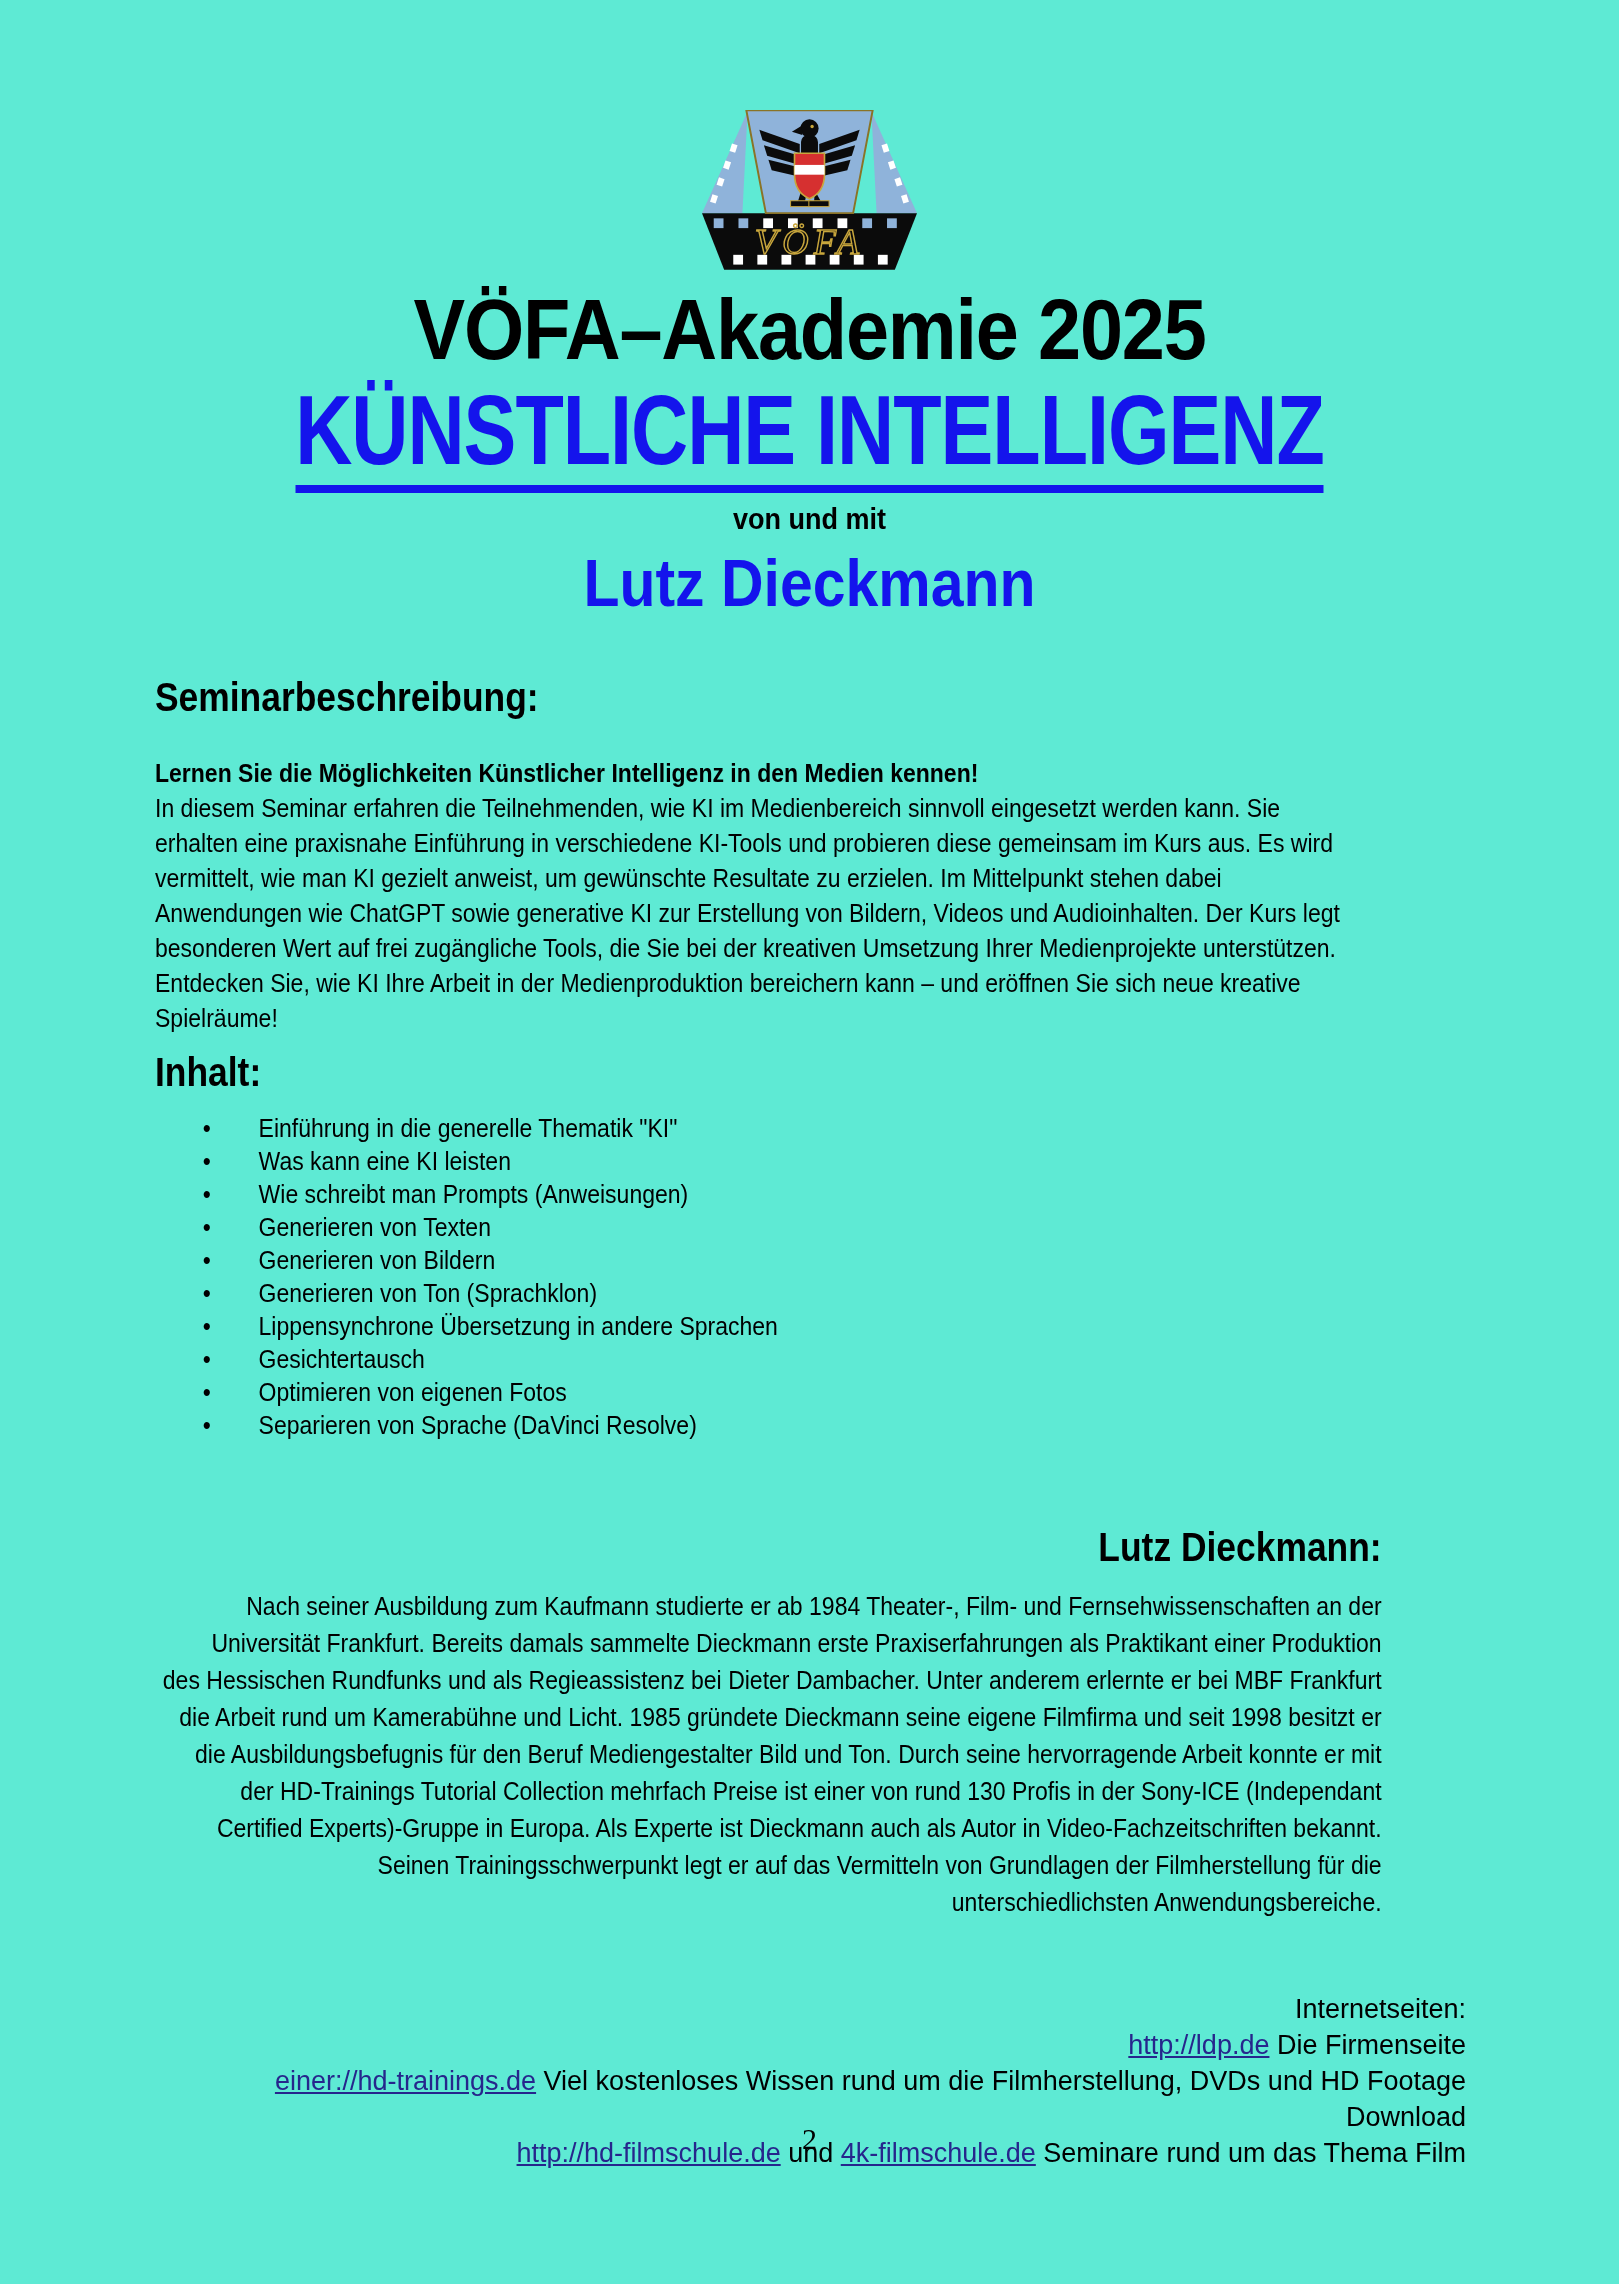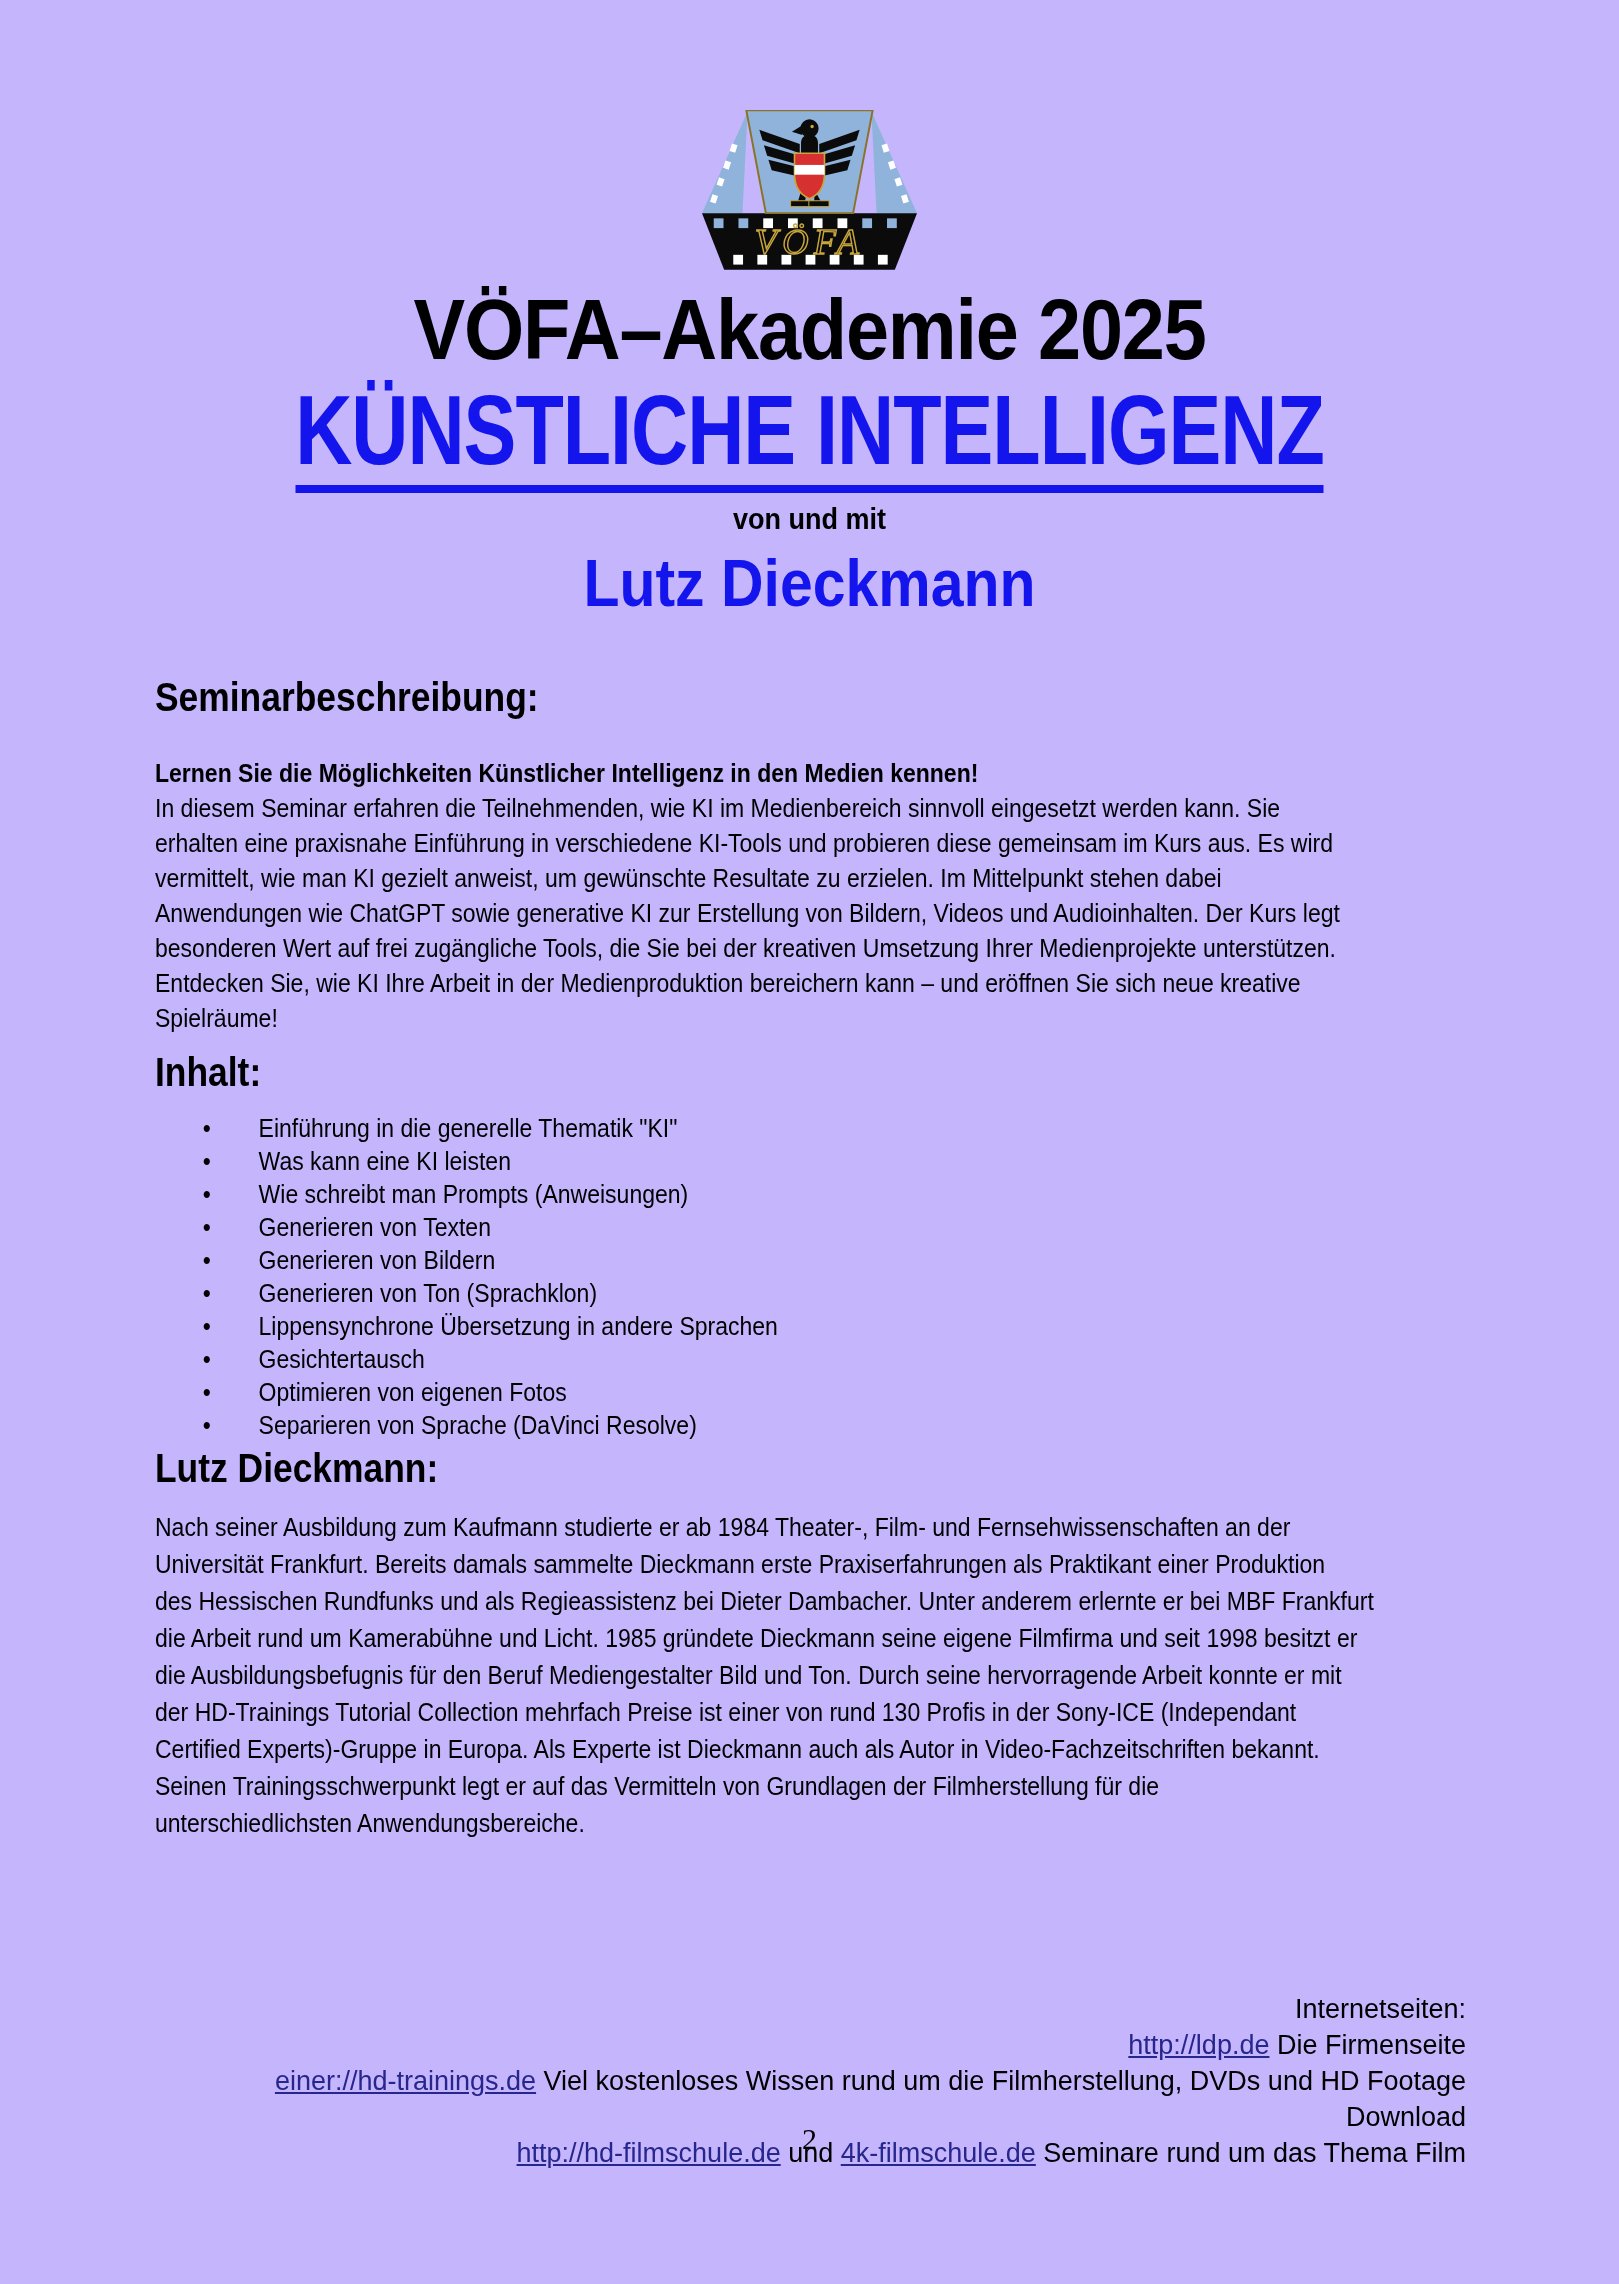--- a/index.html
+++ b/index.html
@@ -3,21 +3,21 @@
 <meta charset="utf-8">
 <style>
   * { margin:0; padding:0; box-sizing:border-box; }
   html,body { background:#ffffff; }
   body {
     width:1619px; height:2284px;
     font-family:"Liberation Sans", sans-serif;
     color:#000000;
     position:relative;
   }
-  .page { position:absolute; inset:0; background:#c4b5fd; overflow:hidden; }
+  .page { position:absolute; inset:0; background:#5eead4; overflow:hidden; }
 
   
   .logo-wrap { position:absolute; top:110px; left:0; right:0; text-align:center; }
   .logo-wrap svg { display:inline-block; }
 
   .title {
     position:absolute; top:286px; left:0; right:0;
     text-align:center; font-size:86px; font-weight:bold; line-height:1;
     letter-spacing:-1.3px; white-space:nowrap;
     transform:scaleX(0.90); transform-origin:center top;
@@ -53,21 +53,21 @@
   .bullet-item {
     font-size:26px; line-height:33px; white-space:nowrap; margin-left:54px;
   }
   .bullet-item::before {
     content:"\2022";
     display:inline-block; width:63px; font-size:26px;
   }
 
   #seminar-block { top:669px; }
   #inhalt-block  { top:1044px; }
-  #bio-block     { top:1440px; }
+  #bio-block     { top:1519px;text-align:right; }
 
   
   .footer {
     position:absolute; top:1963px; left:155px; right:153px;
     text-align:right; font-size:27px; line-height:36px;margin-top:28px;
   }
   .footer a { color:#26268c; text-decoration:underline; cursor:pointer; }
 
   .pagenum {
     position:absolute; top:2122px; left:0; right:0; text-align:center;

